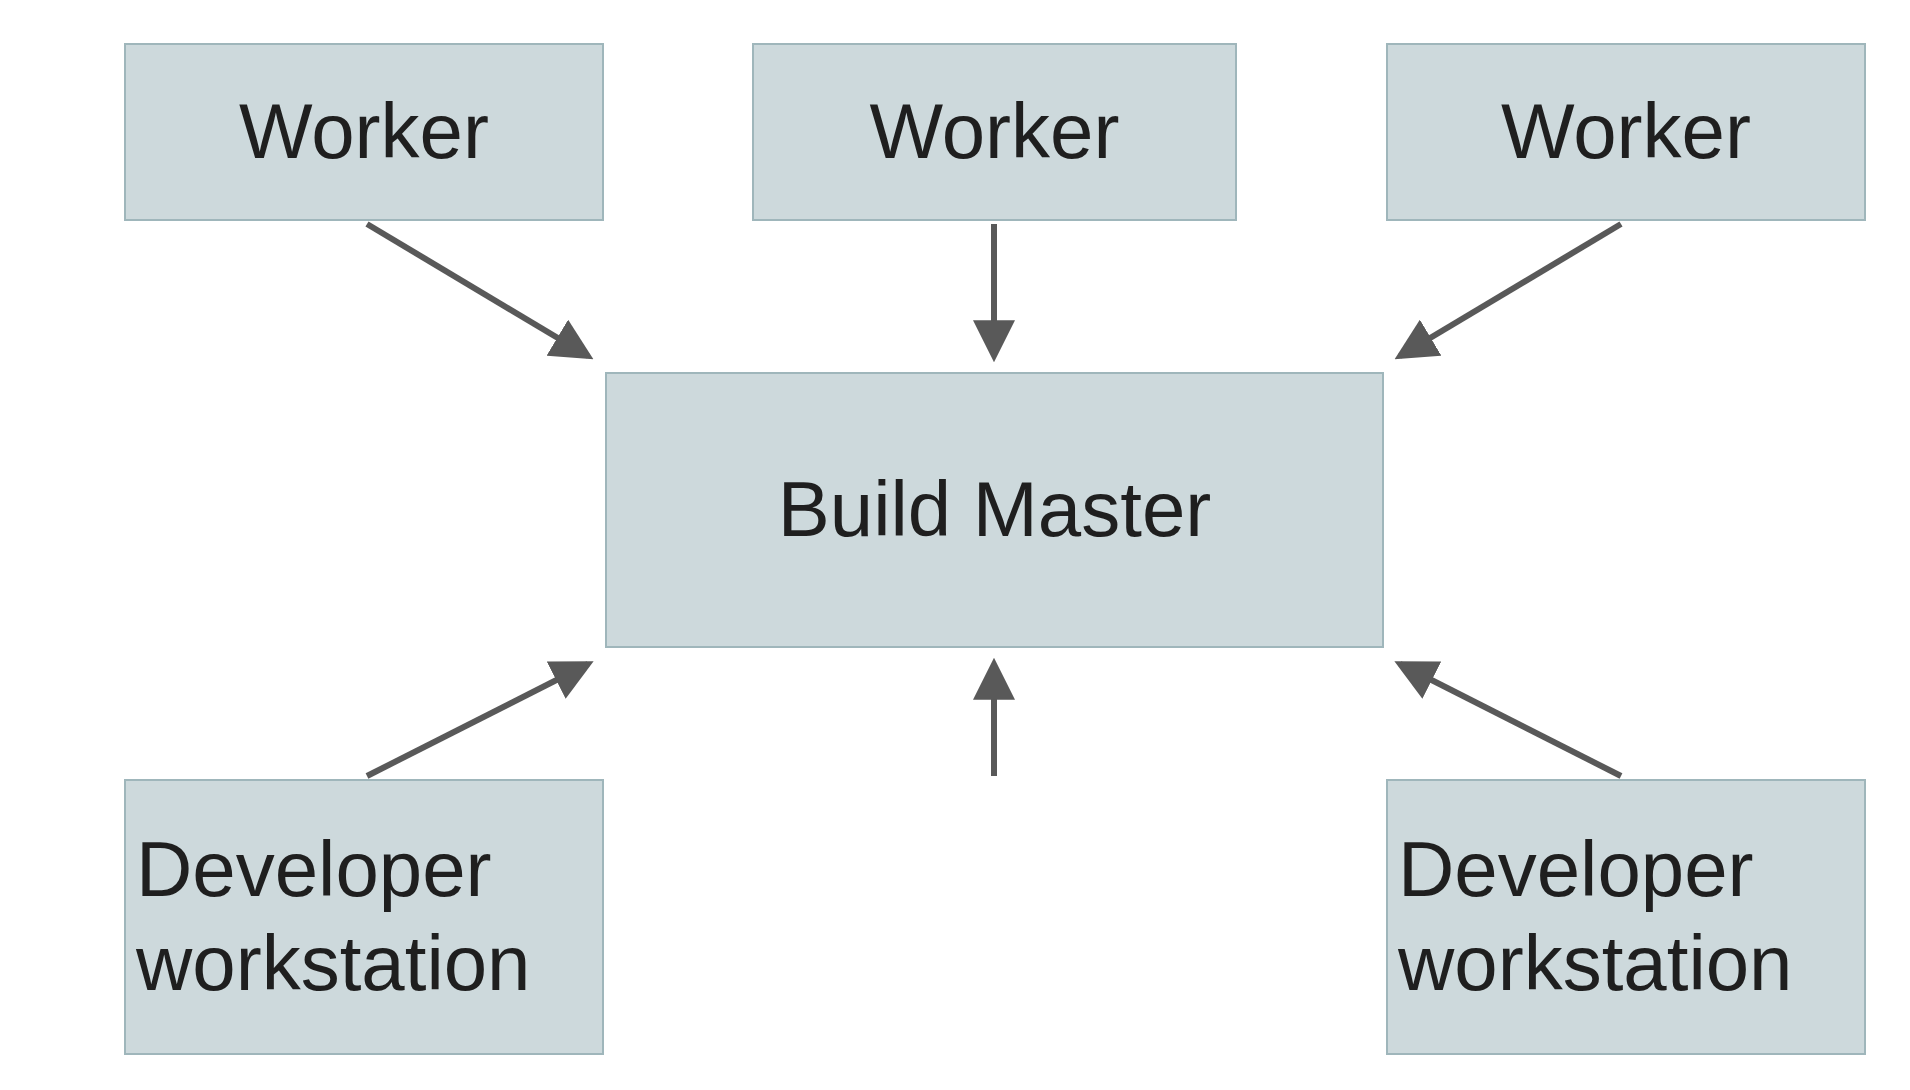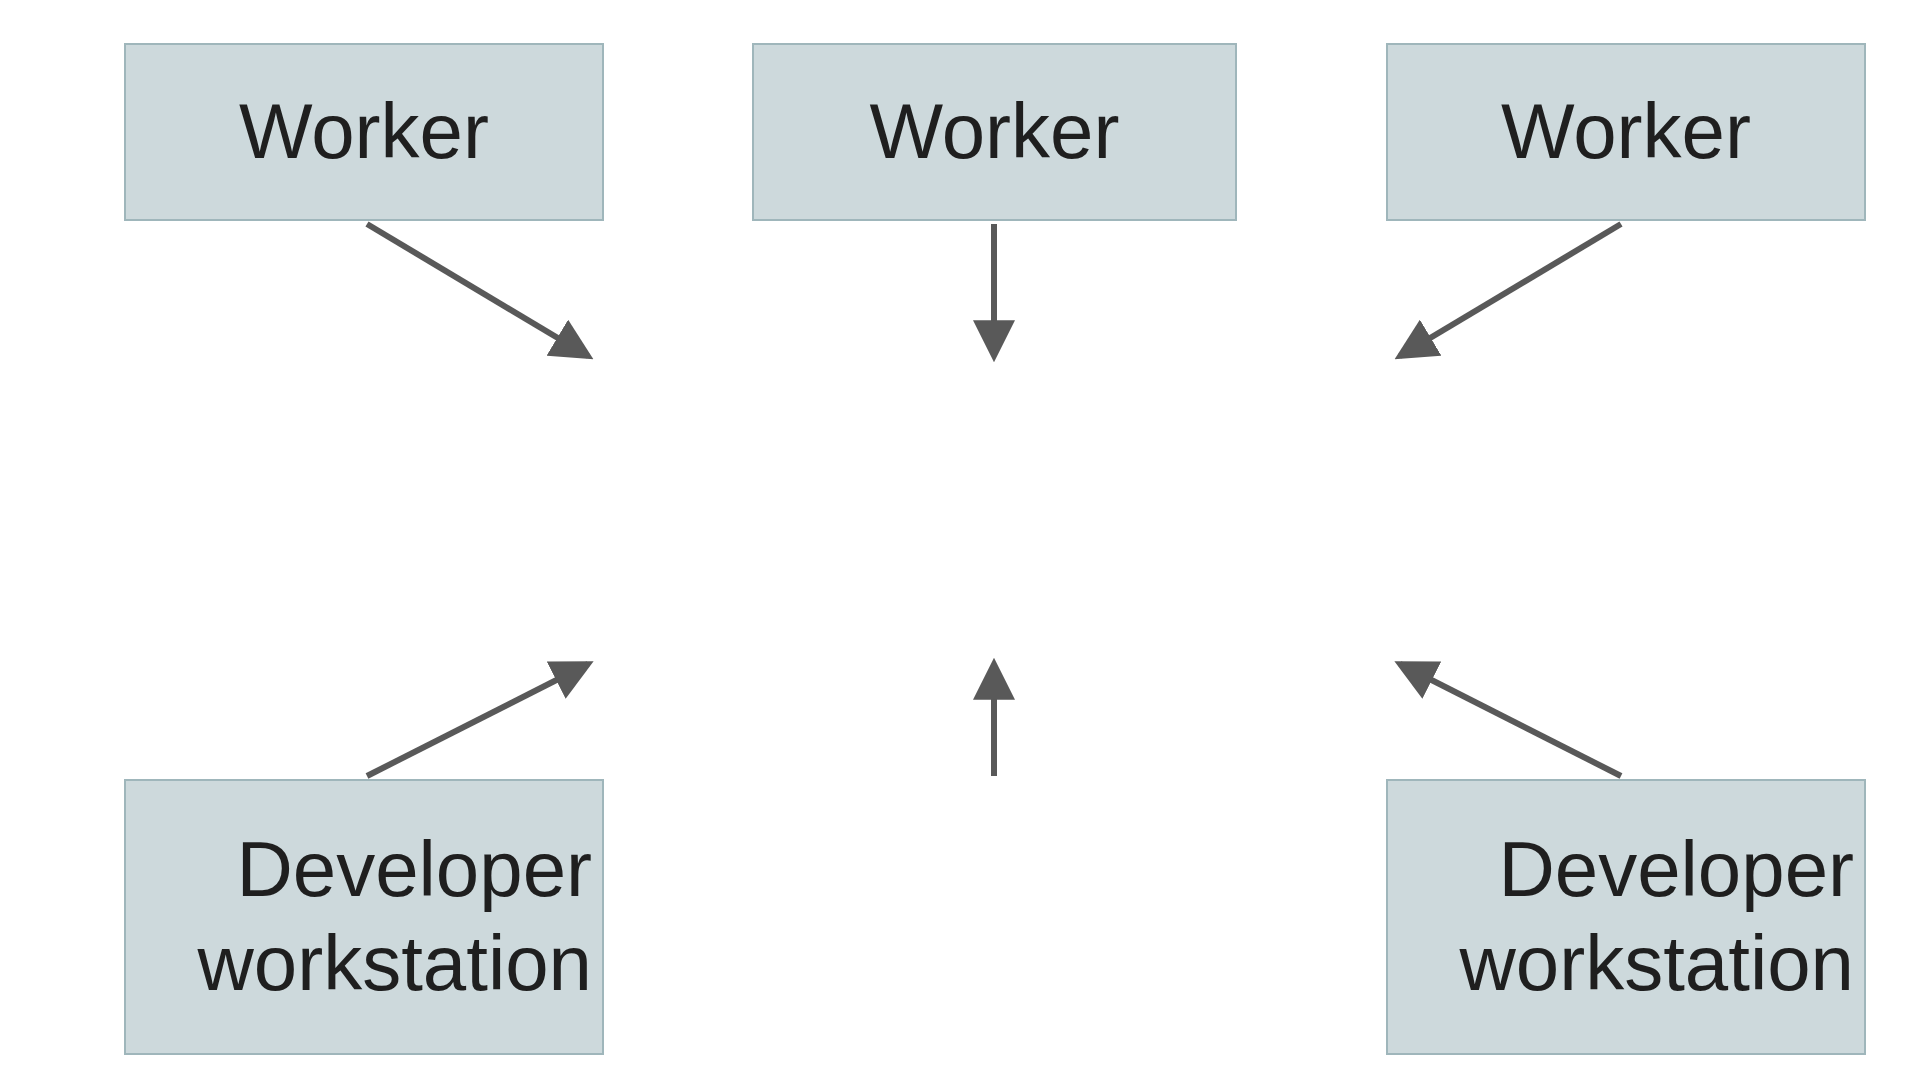--- a/index.html
+++ b/index.html
@@ -28,21 +28,21 @@
     stroke-width: 6;
   }
   #edges .arrowhead {
     fill: var(--arrow, #595959);
   }
   .node {
     position: absolute;
     display: flex;
     align-items: center;
     justify-content: center;
-    text-align: right;
+    text-align: left;
     box-sizing: border-box;
     padding: 0 10px;
     background: var(--node-fill, #cdd9dc);
     border: 2px solid var(--node-border, #9fb6bb);
     color: var(--text, #1f1f1f);
     font-size: 78px;
     line-height: 1.2;
   }
   
   #n-worker-top-left   { left: 124px;  top: 43px;  width: 480px; height: 178px; }
@@ -79,20 +79,23 @@
   </div>
 
   <div class="node" id="n-worker-top-center">
     <span>Worker</span>
   </div>
 
   <div class="node" id="n-worker-top-right">
     <span>Worker</span>
   </div>
 
+  <div class="node" id="n-build-master">
+    <span>Build Master</span>
+  </div>
 
   <div class="node" id="n-dev-left">
     <span>Developer workstation</span>
   </div>
 
 
   <div class="node" id="n-dev-right">
     <span>Developer workstation</span>
   </div>
 

